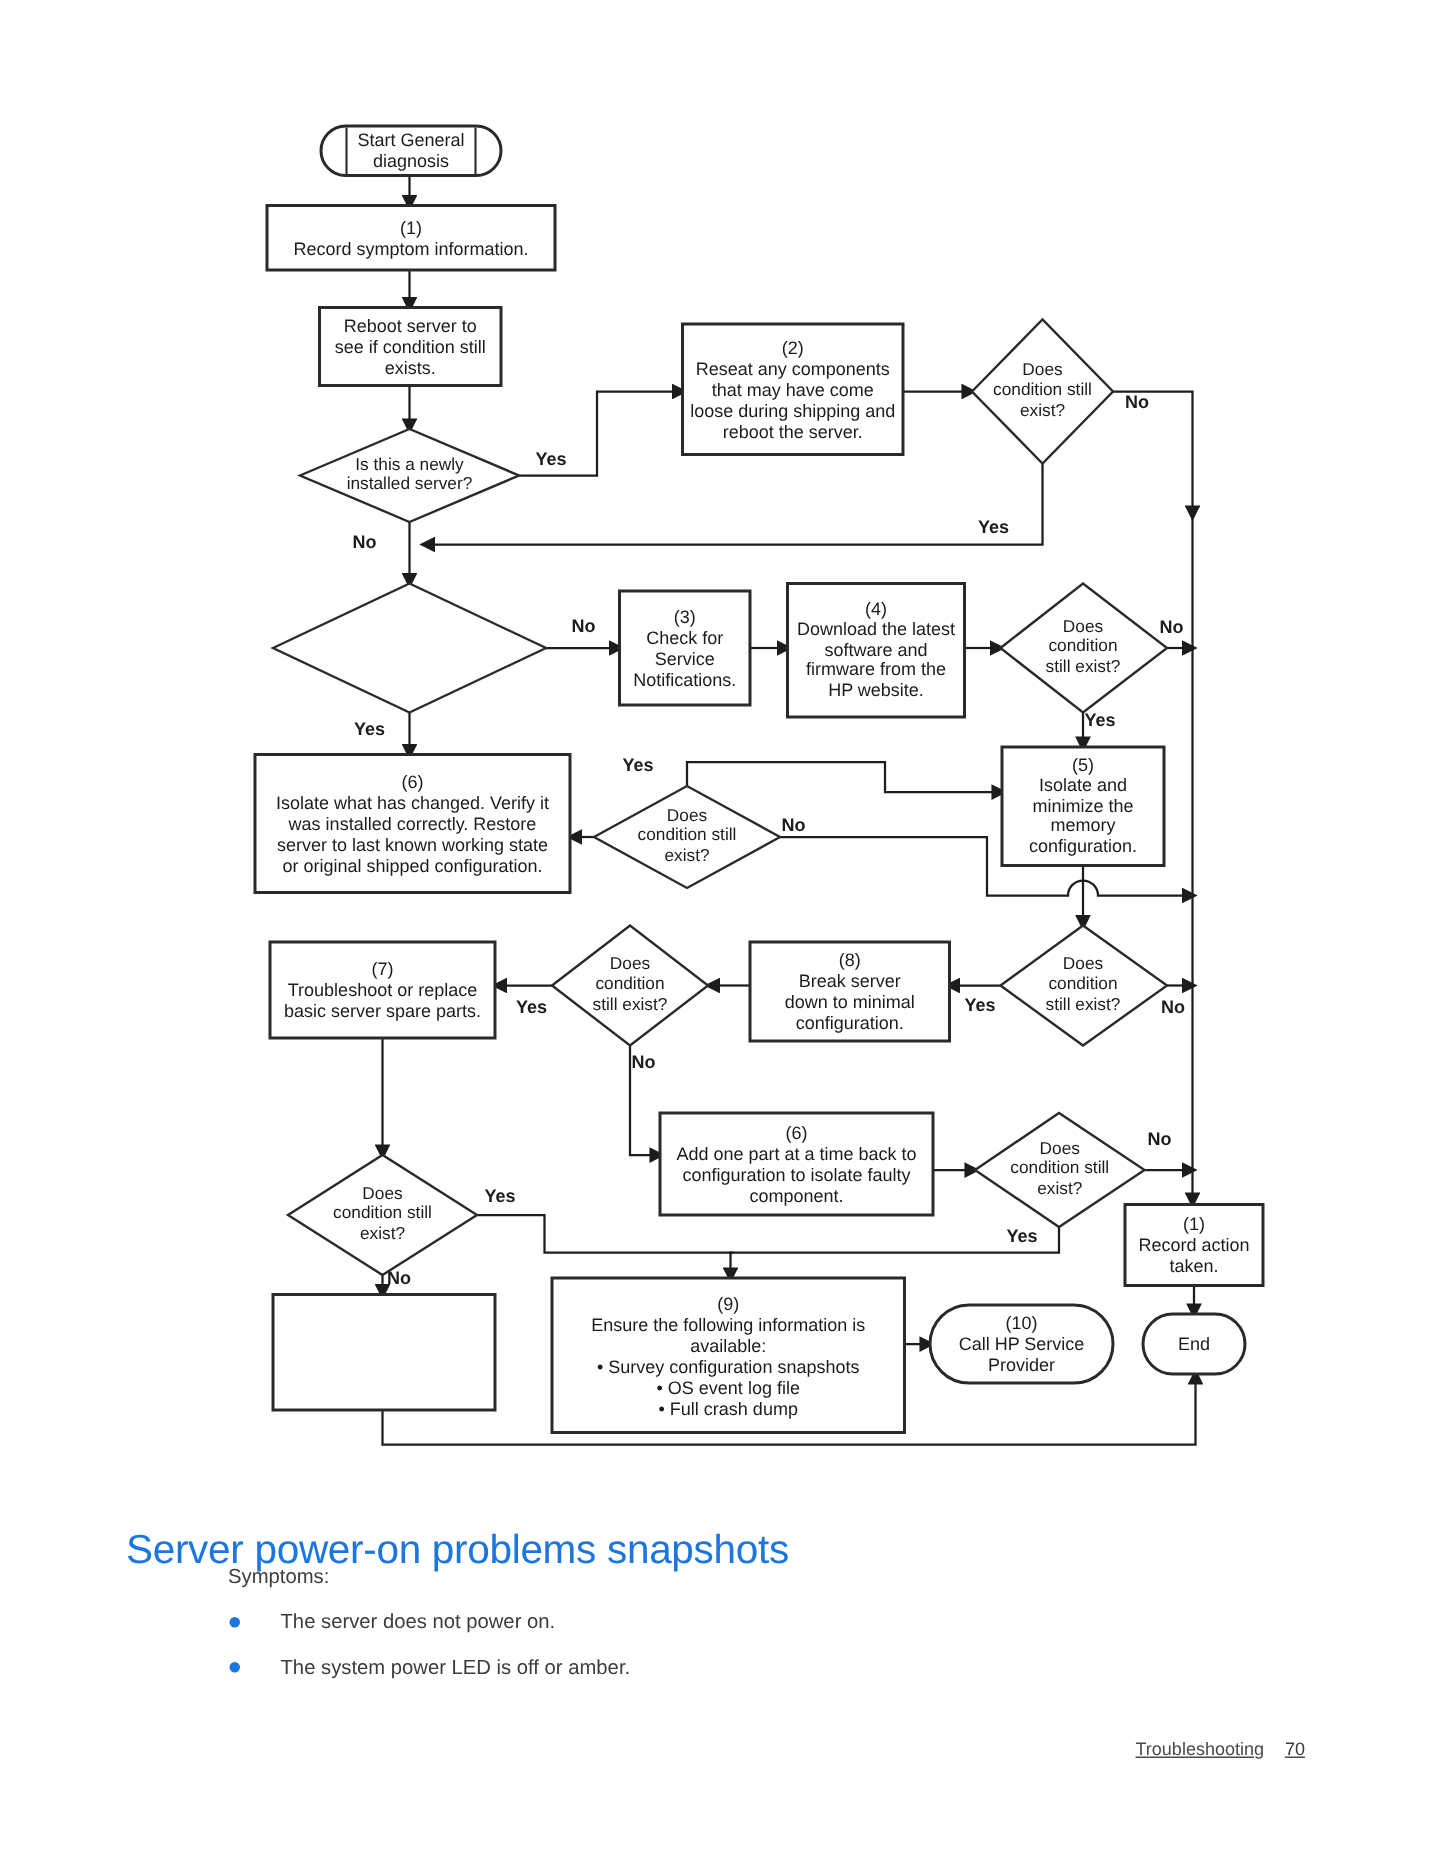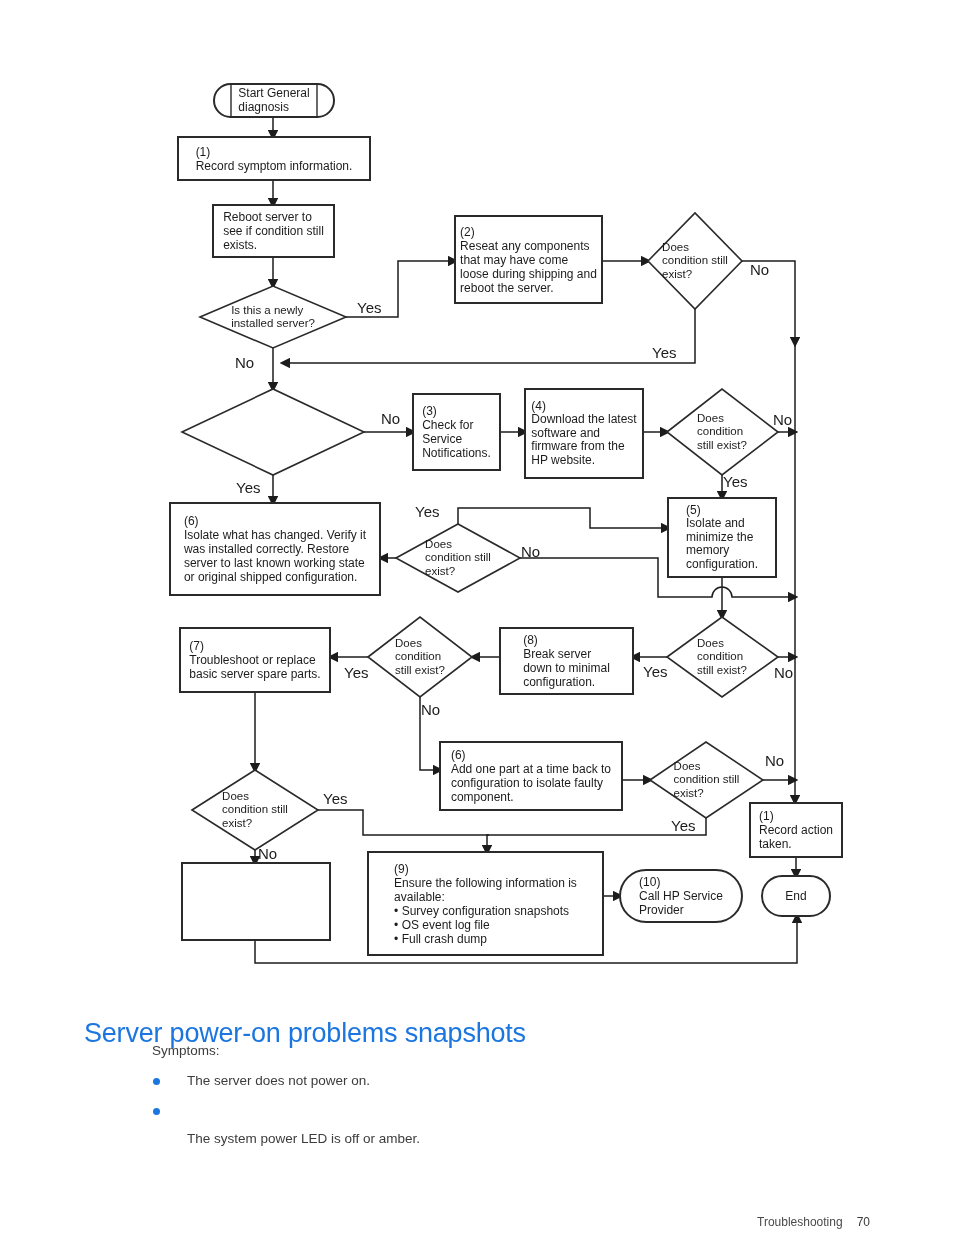--- a/index.html
+++ b/index.html
@@ -1,30 +1,30 @@
 <!DOCTYPE html>
 <html><head>
 <meta charset="utf-8">
 <style>
   html,body{margin:0;padding:0;background:#e8e8e8;}
   .page{position:relative;width:954px;height:1235px;background:#ffffff;overflow:hidden;
         font-family:"Liberation Sans",sans-serif;color:#1f1f1f;}
-  .chart{position:absolute;left:0;top:0;width:954px;height:985px;}
+  .chart{position:absolute;left:0;top:0;width:954px;height:985px;text-align:center;}
   .chart svg{position:absolute;left:0;top:0;}
   .node-label{position:absolute;display:flex;align-items:center;justify-content:center;
 ionage        text-align:center;white-space:pre-line;font-size:12px;line-height:14px;color:#1c1c1c;}
   .node-label{ }
   .diamond-label{font-size:11.5px;line-height:13.5px;}
-  .edge-label{position:absolute;font-size:15px;color:#1c1c1c;}
+  .edge-label{position:absolute;font-size:12px;color:#1c1c1c;font-weight:bold;}
   .heading{position:absolute;left:84px;top:999px;font-size:27px;line-height:33px;font-weight:400;
            letter-spacing:-0.2px;}
   .symptoms-heading{position:absolute;left:152px;top:1043px;font-size:13.5px;color:#3c3c3c;}
   .bullet-dot{position:absolute;width:7px;height:7px;border-radius:50%;}
   .bullet-text{position:absolute;left:187px;font-size:13.5px;color:#3c3c3c;}
-  .footer{position:absolute;top:1215px;right:84px;font-size:12px;color:#4a4a4a;}
+  .footer{position:absolute;top:1159px;right:84px;font-size:12px;color:#4a4a4a;text-decoration:underline;}
   .footer .page-num{margin-left:14px;color:#3a3a3a;}
 </style>
 </head>
 <body>
 
 <div class="page">
 
   <div class="chart">
     <svg width="954" height="985" viewBox="0 0 954 985">
       <defs>
@@ -196,19 +196,19 @@
     <div class="edge-label" style="left:323px;top:790px;">Yes</div>
     <div class="edge-label" style="left:258px;top:845px;">No</div>
   </div>
 
   <h1 class="heading" style="color: rgb(27, 118, 224);">Server power-on problems snapshots</h1>
 
   <div class="symptoms-heading">Symptoms:</div>
   <span class="bullet-dot" style="left: 153px; top: 1078px; background: rgb(27, 118, 224);"></span>
   <div class="bullet-text" style="top:1073px;">The server does not power on.</div>
   <span class="bullet-dot" style="left: 153px; top: 1108px; background: rgb(27, 118, 224);"></span>
-  <div class="bullet-text" style="top:1131px;">The system power LED is off or amber.</div>
+  <div class="bullet-text" style="top:1104px;">The system power LED is off or amber.</div>
 
   <div class="footer">
     <span>Troubleshooting</span><span class="page-num">70</span>
   </div>
 
 </div>
 
 </body></html>

